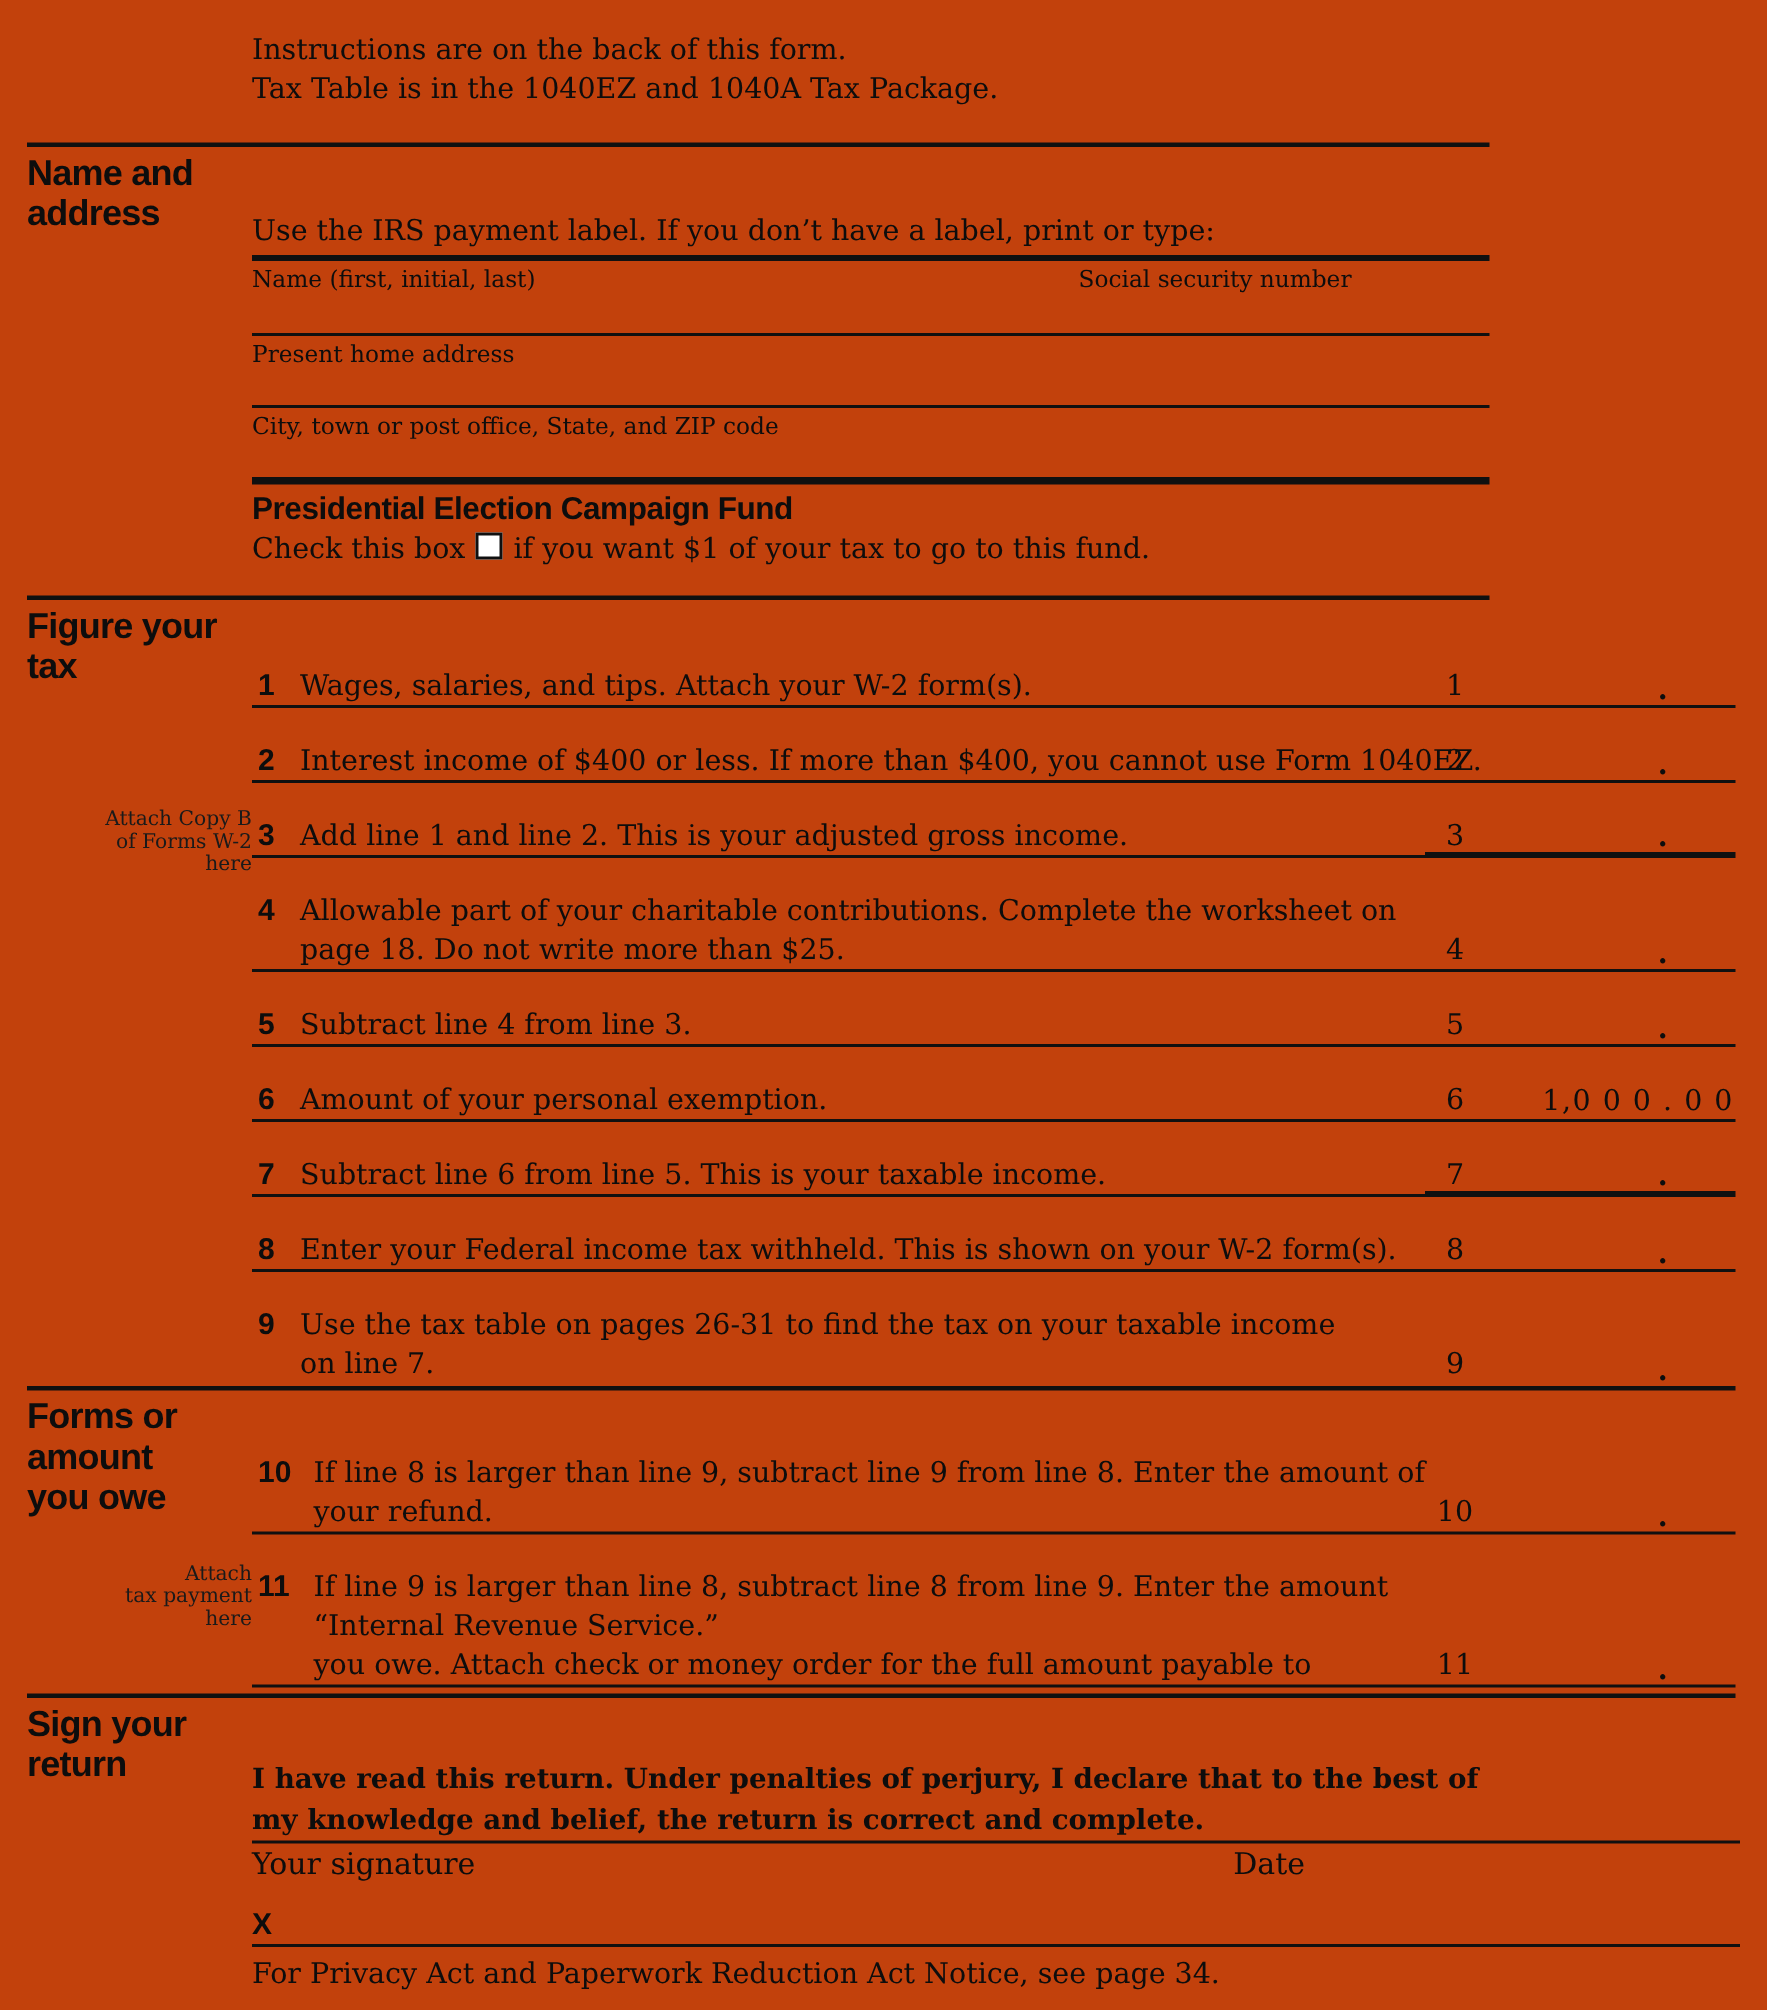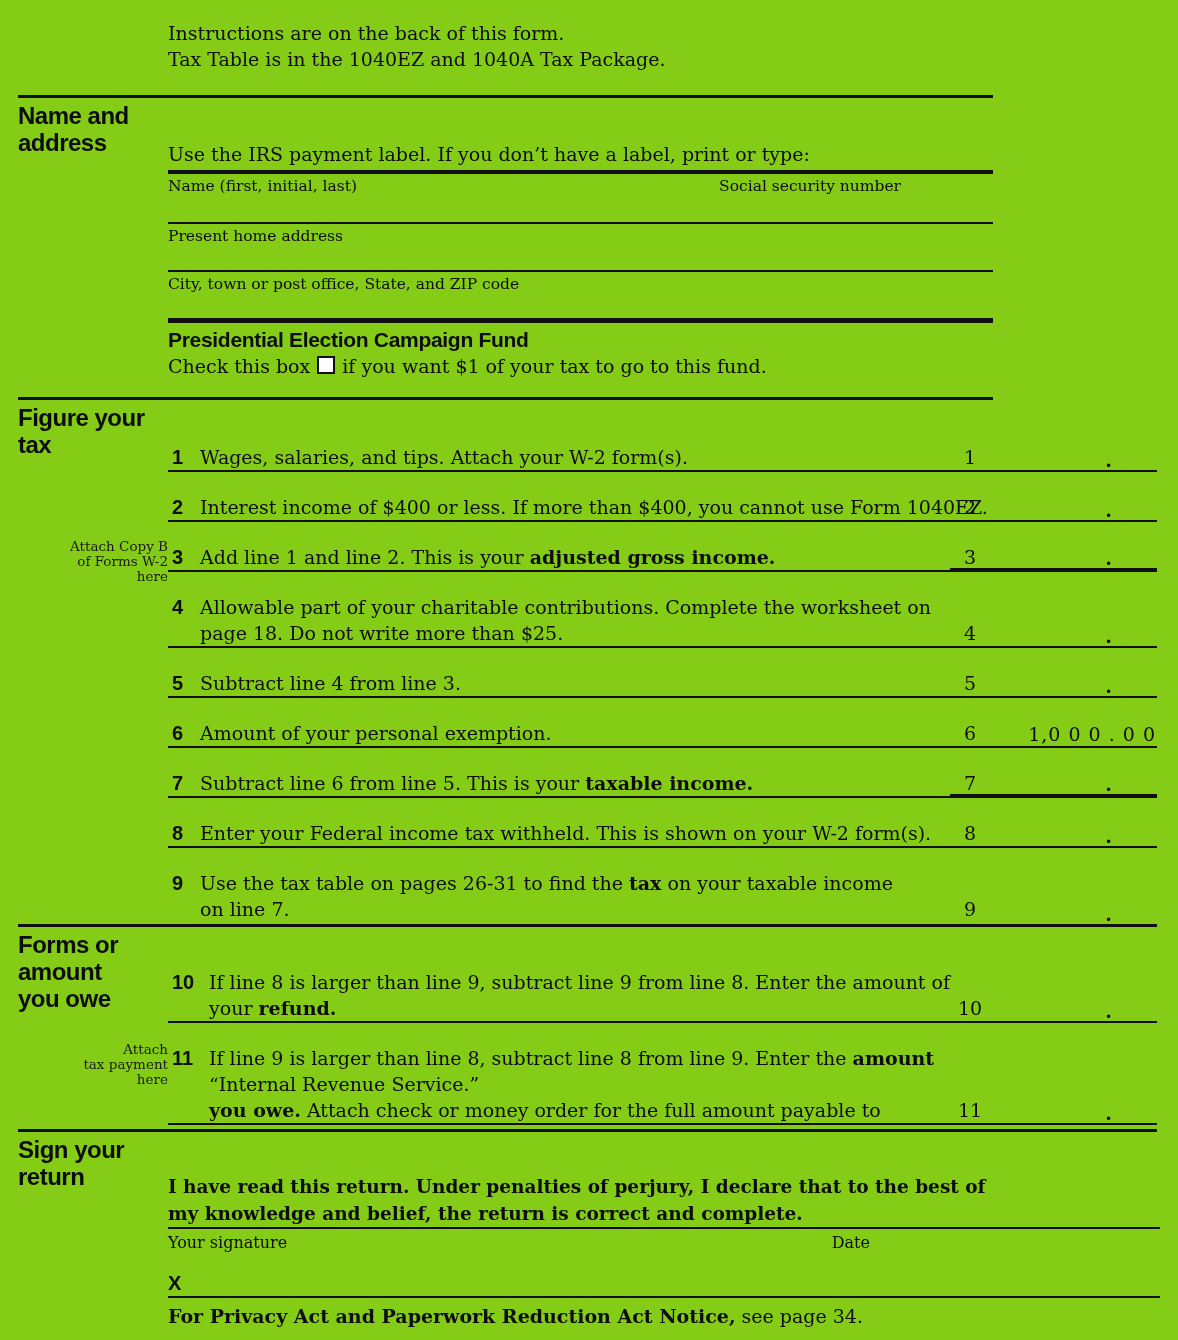--- a/index.html
+++ b/index.html
@@ -1,23 +1,23 @@
 <!DOCTYPE html>
 <html><head>
 <meta charset="utf-8">
 <style>
   html,body{margin:0;padding:0;background:#fff;}
   .page{
     position:relative;
     width:1178px;height:1340px;
-    background:#84cc16;color:#0d0d0d;
+    background:#c2410c;color:#0d0d0d;
     font-family:"DejaVu Serif","Liberation Serif",serif;
     overflow:hidden;
   }
-  .b{font-weight:bold;}
+  .b{font-weight:normal;}
   
   .intro{margin-left:168px;padding-top:20px;font-size:19px;line-height:26px;}
   
   .divider{margin-left:18px;border-top:3px solid #101010;height:0;}
   .divider.w-name{width:975px;}
   .divider.w-full{width:1139px;}
   .divider.after-intro{margin-top:23px;}
   .divider.after-name{margin-top:18px;}
   .divider.after-tax{margin-top:0;}
   .divider.after-refund{margin-top:4px;}
@@ -94,21 +94,21 @@
     position:absolute;right:1px;bottom:1px;white-space:nowrap;
     font-size:19px;letter-spacing:1px;line-height:22px;
   }
   
   .content-sign{width:992px;flex:0 0 992px;}
   .declaration{
     margin-top:41px;border-bottom:2px solid #101010;
     font-size:18.5px;font-weight:bold;line-height:27px;
   }
   .declaration div{white-space:nowrap;}
-  .sig-label-row{display:flex;padding-top:4px;font-size:16px;line-height:19px;}
+  .sig-label-row{display:flex;padding-top:4px;font-size:20px;line-height:19px;}
   .date-label{margin-left:auto;margin-right:290px;}
   .x-block{
     margin-top:18px;border-bottom:2px solid #101010;
     font-family:"Liberation Sans",sans-serif;font-weight:bold;
     font-size:20px;line-height:26px;
   }
   .footer{padding-top:5px;font-size:19px;line-height:26px;}
 </style>
 </head>
 <body>

